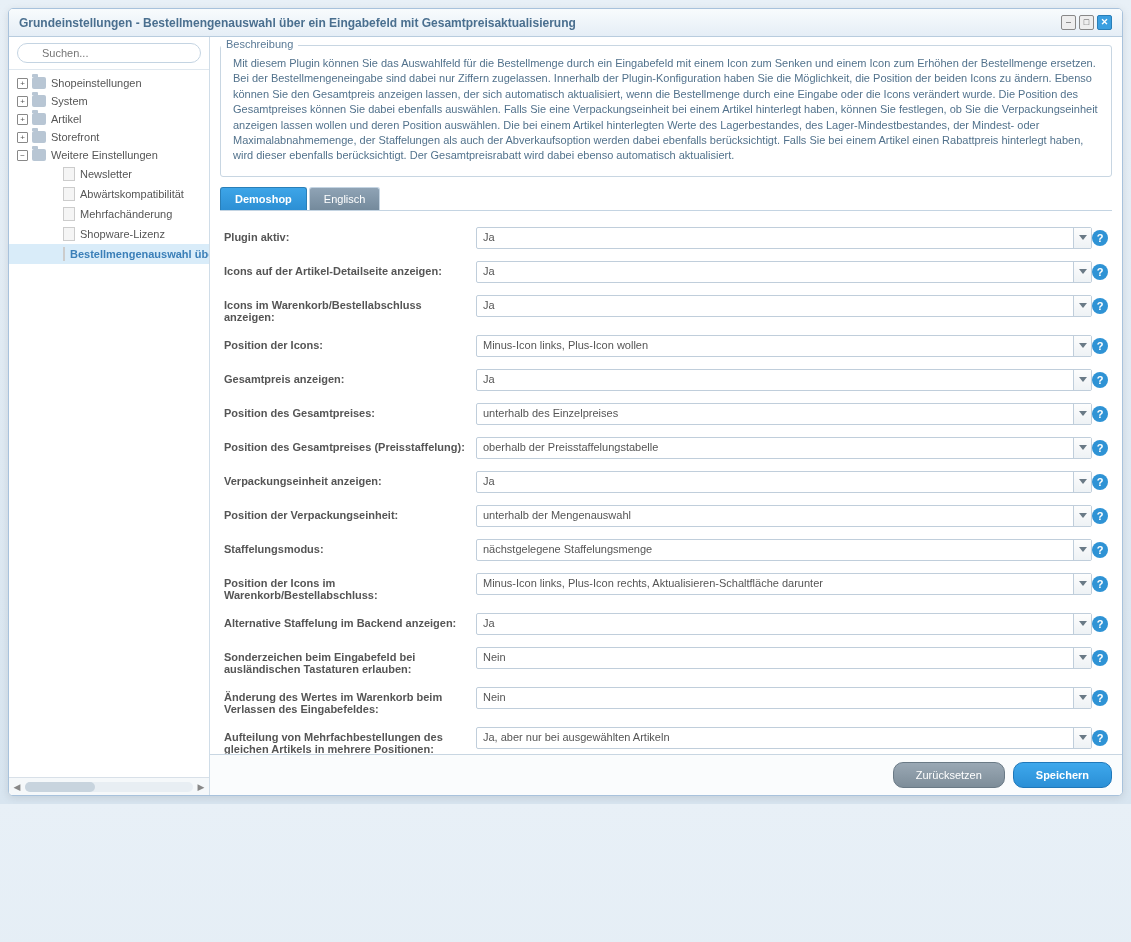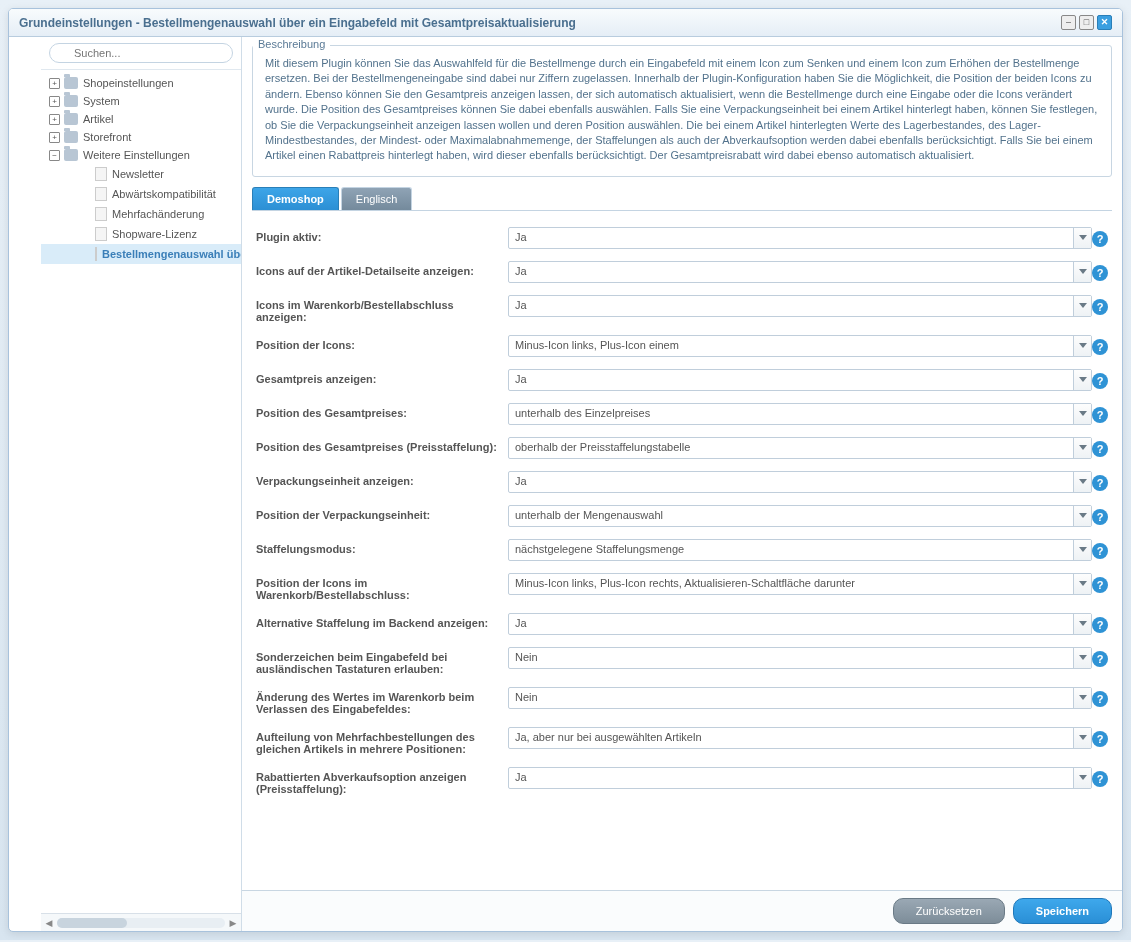--- a/index.html
+++ b/index.html
@@ -6,21 +6,21 @@
 body { font-family: Arial, Helvetica, sans-serif; font-size: 11px; background: linear-gradient(to bottom, #e8f0f7, #d8e5f0); color: #444; padding: 8px; }
 
 .window { background: #fff; border: 1px solid #a8c2dc; border-radius: 5px; width: 1115px; margin: 0 auto; overflow: hidden; box-shadow: 0 2px 8px rgba(0,0,0,0.1); }
 
 .titlebar { background: linear-gradient(to bottom, #f8fbfd, #e5eef6); border-bottom: 1px solid #b8ccde; padding: 6px 10px; display: flex; align-items: center; }
 .titlebar-text { font-weight: bold; font-size: 12px; color: #4a6f8f; flex: 1; }
 .titlebar-btns { display: flex; gap: 3px; }
 .titlebar-btn { width: 15px; height: 15px; border: 1px solid #888; border-radius: 2px; background: #eee; cursor: pointer; font-size: 9px; line-height: 13px; text-align: center; color: #555; }
 .titlebar-btn.close { background: #3b9fe0; border-color: #2a7fb8; color: #fff; font-weight: bold; }
 
-.window-body { display: flex; height: 894px; margin-left: 32px; }
+.window-body { display: flex; height: 758px; }
 
 .sidebar { width: 201px; border-right: 1px solid #d0dde8; background: #fff; display: flex; flex-direction: column; }
 .search-wrap { padding: 6px 8px; border-bottom: 1px solid #e0e8ef; }
 .search-input { width: 100%; border: 1px solid #c4d4e2; border-radius: 12px; padding: 3px 8px 3px 24px; font-size: 11px; background: #fff; position: relative; }
 .search-icon-wrap { position: relative; }
 .search-icon { position: absolute; left: 8px; top: 50%; transform: translateY(-50%); color: #888; font-size: 11px; }
 
 .tree { flex: 1; overflow: auto; padding: 4px 0; font-size: 11px; color: #555; }
 .tree-node { display: flex; align-items: center; padding: 3px 8px; cursor: pointer; white-space: nowrap; }
 .tree-expander { width: 11px; height: 11px; border: 1px solid #888; font-size: 8px; line-height: 9px; text-align: center; margin-right: 4px; color: #555; background: #fff; border-radius:1px;}
@@ -41,21 +41,21 @@
 .desc-legend { position: absolute; top: -8px; left: 0; background: #fff; padding: 0 5px; font-size: 11px; color: #5a7a96; }
 .desc-text { font-size: 11px; line-height: 1.4; color: #52728c; }
 
 .tabs { display: flex; margin: 4px 10px 0 10px; border-bottom: 1px solid #c4d4e2; }
 .tab { padding: 5px 14px; font-size: 11px; border: 1px solid #c4d4e2; border-bottom: none; margin-right: 2px; border-radius: 3px 3px 0 0; cursor: pointer; background: linear-gradient(to bottom, #8fa3b5, #748a9c); color: #fff; }
 .tab.active { background: linear-gradient(to bottom, #3da5e8, #2c8fd4); color: #fff; font-weight: bold; border-color: #2a7fb8; }
 
 .form-area { flex: 1; overflow-y: auto; padding: 16px 14px 10px 14px; }
 .form-row { display: flex; align-items: flex-start; margin-bottom: 12px; }
 .form-label { width: 252px; font-size: 11px; font-weight: bold; color: #555; padding-right: 10px; padding-top: 4px; }
-.form-control { flex: 1; display: flex; align-items: center; }
+.form-control { flex: 1; display: flex; align-items: flex-start; }
 .select-box { flex: 1; display: flex; border: 1px solid #c0cedb; border-radius: 2px; background: #fff; height: 22px; }
 .select-value { flex: 1; padding: 3px 6px; font-size: 11px; color: #555; }
 .select-trigger { width: 18px; border-left: 1px solid #c0cedb; display: flex; align-items: center; justify-content: center; background: linear-gradient(to bottom, #fdfdfd, #eef2f5); cursor: pointer; }
 .select-trigger svg { width: 8px; height: 5px; }
 .help-icon { width: 16px; height: 16px; border-radius: 50%; background: #2f93d5; color: #fff; font-size: 11px; font-weight: bold; text-align: center; line-height: 16px; cursor: pointer; margin-top: 3px; flex-shrink: 0; }
 
 .footer { border-top: 1px solid #c8d6e2; padding: 7px 10px; display: flex; justify-content: flex-end; gap: 8px; background: #fafcfd; }
 .btn { padding: 6px 22px; font-size: 11px; border-radius: 10px; cursor: pointer; border: 1px solid; }
 .btn-secondary { background: linear-gradient(to bottom, #9aa8b4, #7d8d99); color: #fff; border-color: #6a7a86; }
 .btn-primary { background: linear-gradient(to bottom, #3ea8ec, #2a8fd6); color: #fff; border-color: #1f78ba; font-weight: bold; }
@@ -194,21 +194,21 @@
                   </svg>
                 </div>
               </div>
               <div class="help-icon">?</div>
             </div>
           </div>
           <div class="form-row">
             <div class="form-label">Position der Icons:</div>
             <div class="form-control">
               <div class="select-box">
-                <div class="select-value">Minus-Icon links, Plus-Icon einem</div>
+                <div class="select-value">Minus-Icon links, Plus-Icon wollen</div>
                 <div class="select-trigger">
                   <svg viewBox="0 0 8 5">
                     <path d="M0 0 L8 0 L4 5 Z" fill="#6a7a86"></path>
                   </svg>
                 </div>
               </div>
               <div class="help-icon">?</div>
             </div>
           </div>
           <div class="form-row">

